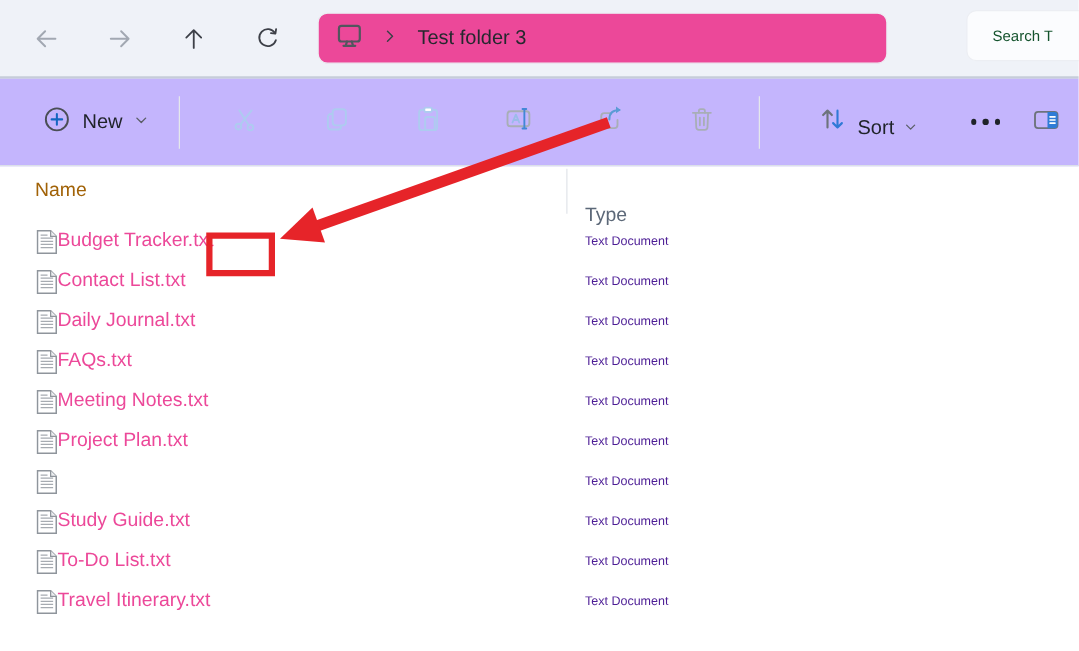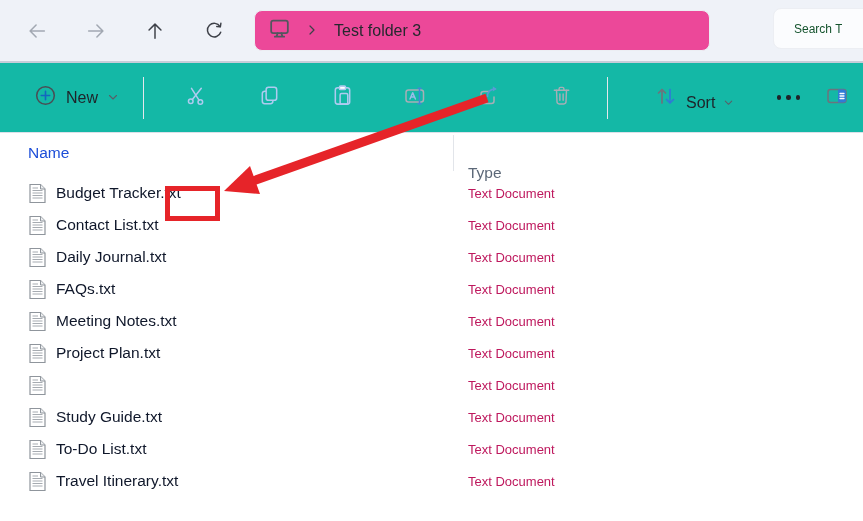--- a/index.html
+++ b/index.html
@@ -32,21 +32,21 @@
   .addr-text { font-size:16px; color:#25282e; margin-left:16px; white-space:nowrap; }
   .searchbox {
     position:absolute; left:773px; top:8px; width:120px; height:41px;
     background:#fbfcfe; border:1px solid #eceef3; border-radius:8px;
     display:flex; align-items:center; padding:0 0 0 20px;
   }
   .search-text { font-size:12px; color:#14532d; white-space:nowrap; overflow:hidden; }
 
   
   .toolbar {
-    height:70px; background:#14b8a6; display:flex; align-items:center;
+    height:70px; background:#c4b5fd; display:flex; align-items:center;
     border-bottom:1px solid #dbe0e9; position:relative;
   }
   .new-button {
     display:flex; align-items:center; gap:9px; margin-left:24px;
     padding:8px 10px; border-radius:5px; flex:none;
   }
   .new-label { font-size:16px; color:#1f2329; }
   .tb-divider { width:1px; height:42px; background:#e4e7ec; margin:0 14px; flex:none; }
   .tb-icon {
     width:44px; height:40px; display:flex; align-items:center; justify-content:center;
@@ -56,30 +56,30 @@
   .sort-label { font-size:16px; color:#1f2329; }
   .more-button { display:flex; align-items:center; justify-content:center; gap:5px; width:44px; height:40px; border-radius:5px; flex:none; margin-left:22px; }
   .dot { width:4.5px; height:4.5px; border-radius:50%; background:#1f2329; }
   .pane-button { position:absolute; right:4px; top:15px; width:44px; height:40px; display:flex; align-items:center; justify-content:center; border-radius:5px; }
 
   
   .tb-icons { display:flex; align-items:center; gap:29px; margin-left:16px; }
 
   
   .colheaders { position:relative; height:44px; }
-  .col-name { position:absolute; left:28px; top:11px; font-size:15.5px; color:#1d4ed8; }
+  .col-name { position:absolute; left:28px; top:11px; font-size:15.5px; color:#a16207; }
   .col-type { position:absolute; left:468px; top:11px; font-size:15.5px; color:#5c6878;margin-top:20px; }
   .col-sep { position:absolute; left:453px; top:2px; width:1px; height:36px; background:#e2e5ea; }
 
   
   .file-list { position:relative; }
   .file-row { height:32px; display:flex; align-items:center; position:relative; }
   .file-icon { margin-left:29px; flex:none; display:flex; }
-  .file-name { margin-left:10px; font-size:15.5px; color:#0f172a; white-space:nowrap; }
-  .file-type { position:absolute; left:468px; font-size:13px; color:#be185d; white-space:nowrap; }
+  .file-name { font-size:15.5px; color:#ec4899; white-space:nowrap; }
+  .file-type { position:absolute; left:468px; font-size:10px; color:#4c1d95; white-space:nowrap; }
 
   
   .annot-rect {
     position:absolute; left:165px; top:186px; width:55px; height:35px;
     border:5px solid #e62429; z-index:40; pointer-events:none;
   }
   .annot-arrow {
     position:absolute; left:0; top:0; width:863px; height:521px;
     z-index:41; pointer-events:none;
   }

